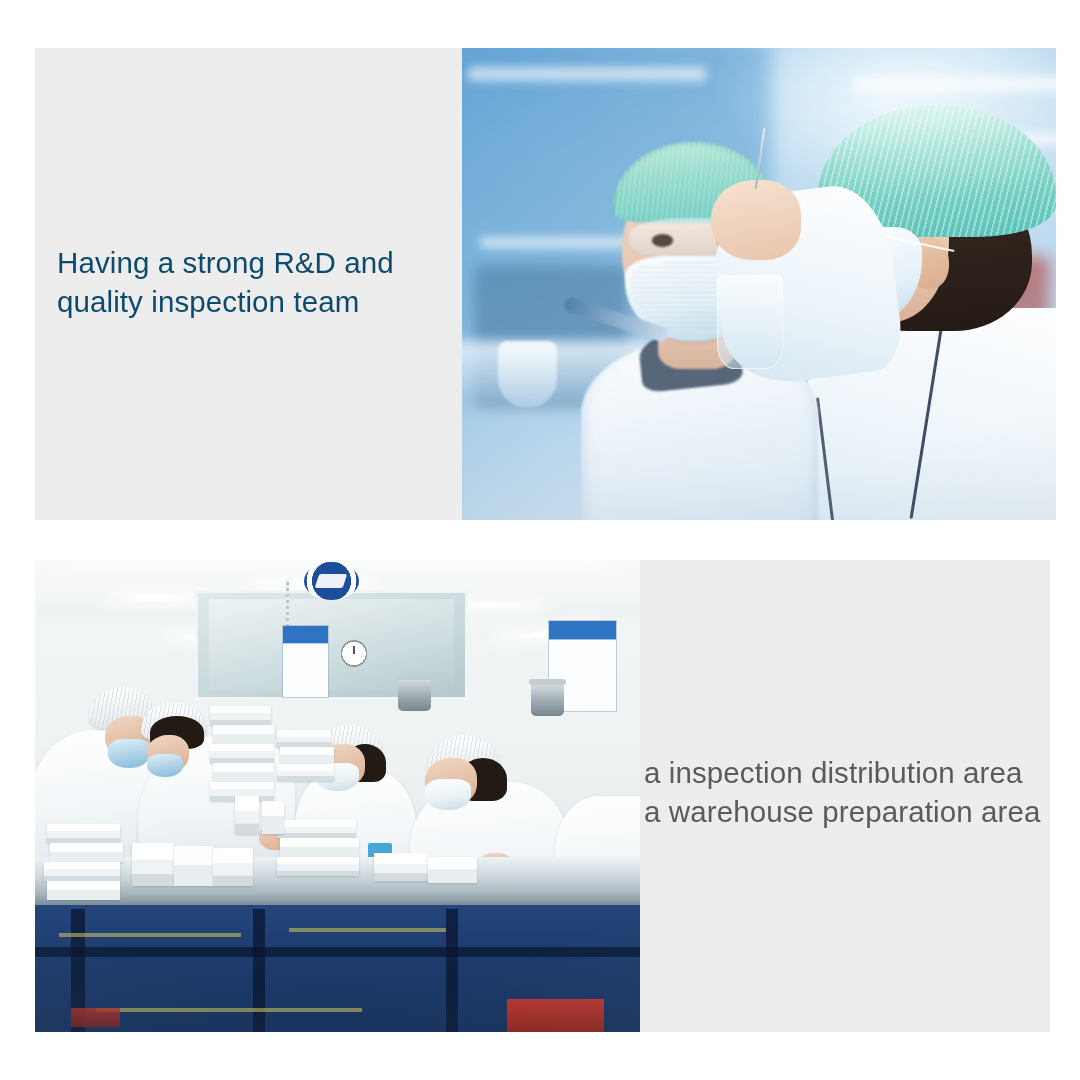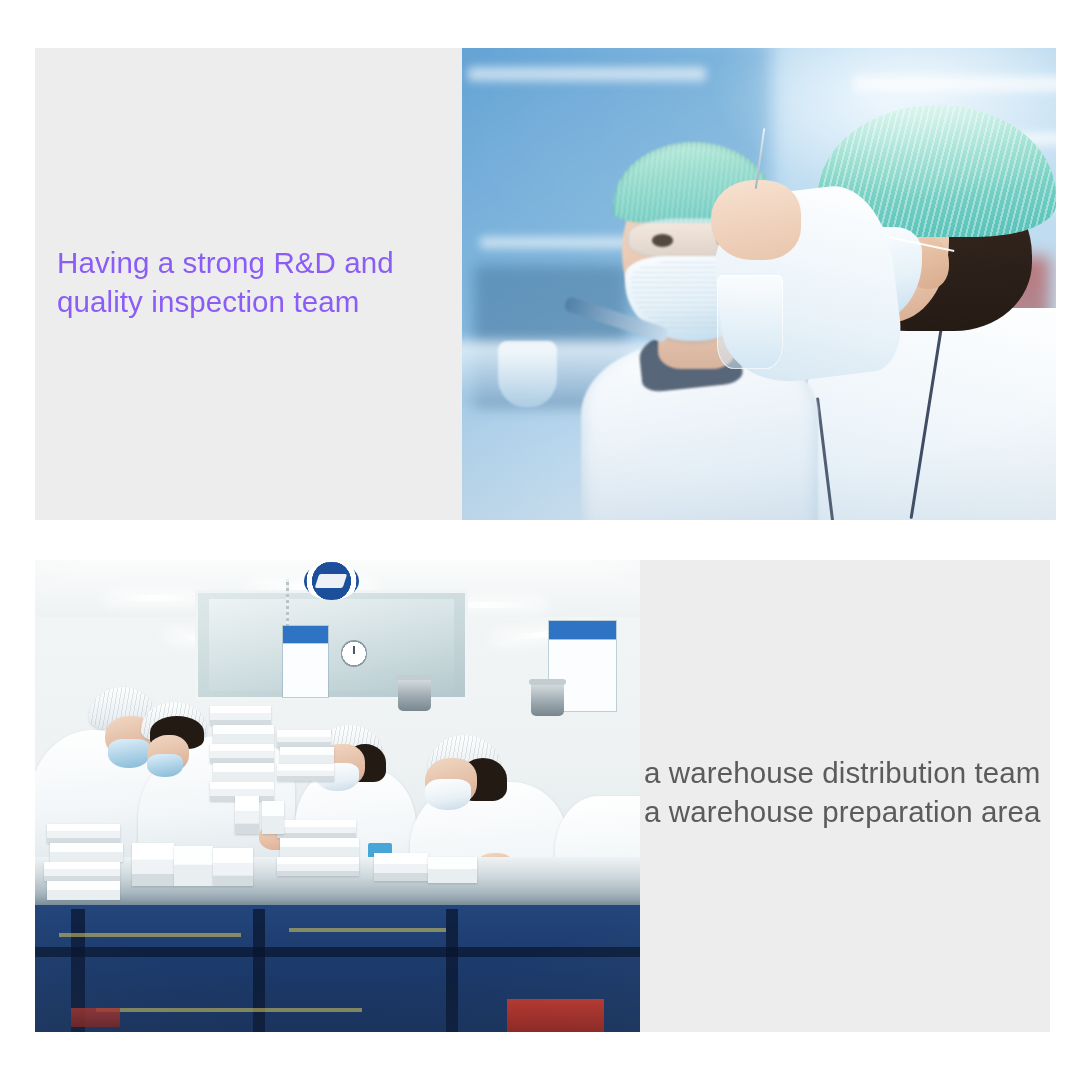--- a/index.html
+++ b/index.html
@@ -348,21 +348,21 @@
     background:radial-gradient(120% 90% at 50% 40%,rgba(255,255,255,0) 55%,rgba(120,140,155,.16) 100%);
   }
 </style>
 </head>
 <body style="background: rgb(255, 255, 255);">
 
 <div class="canvas">
 
   <div class="panel" id="panel-top" style="left: 35px; top: 48px; width: 430px; height: 472px; background: rgb(237, 237, 237);"></div>
 
-  <div class="caption" id="caption-top" style="left: 57px; top: 243px; width: 390px; color: #8b5cf6;">Having a strong R&amp;D and
+  <div class="caption" id="caption-top" style="left: 57px; top: 243px; width: 390px; color: #0c4a6e;">Having a strong R&amp;D and
 quality inspection team</div>
 
   <div class="photo" id="photo-lab">
     <div class="lab-bg"></div>
     <div class="lab-wallpanel"></div>
 
     <div class="lab-shelf" style="left:1%;top:4%;width:40%;height:3%;"></div>
     <div class="lab-shelf" style="left:3%;top:40%;width:30%;height:2.4%;"></div>
     <div class="lab-dark-unit"></div>
     <div class="lab-counter"></div>
@@ -395,21 +395,21 @@
     <div class="tool"></div>
     <div class="beaker"></div>
     <div class="pipette softblur"></div>
     <div class="flask softblur"></div>
     <div class="glare"></div>
     <div class="vig"></div>
   </div>
 
   <div class="panel" id="panel-bottom" style="left: 628px; top: 560px; width: 422px; height: 472px; background: rgb(237, 237, 237);"></div>
 
-  <div class="caption" id="caption-bottom" style="left: 644px; top: 753px; width: 400px; color: rgb(91, 91, 91);">a warehouse distribution team
+  <div class="caption" id="caption-bottom" style="left: 644px; top: 753px; width: 400px; color: rgb(91, 91, 91);">a inspection distribution area
 a warehouse preparation area</div>
 
   <div class="photo" id="photo-warehouse">
     <div class="wh-bg"></div>
     <div class="wh-ceiling"></div>
 
     <div class="wh-light" style="left:12%;top:7.5%;width:16%;"></div>
     <div class="wh-light" style="left:36%;top:5%;width:20%;"></div>
     <div class="wh-light" style="left:66%;top:9%;width:18%;"></div>
     <div class="wh-light" style="left:76%;top:15%;width:17%;transform:rotate(-6deg);"></div>

